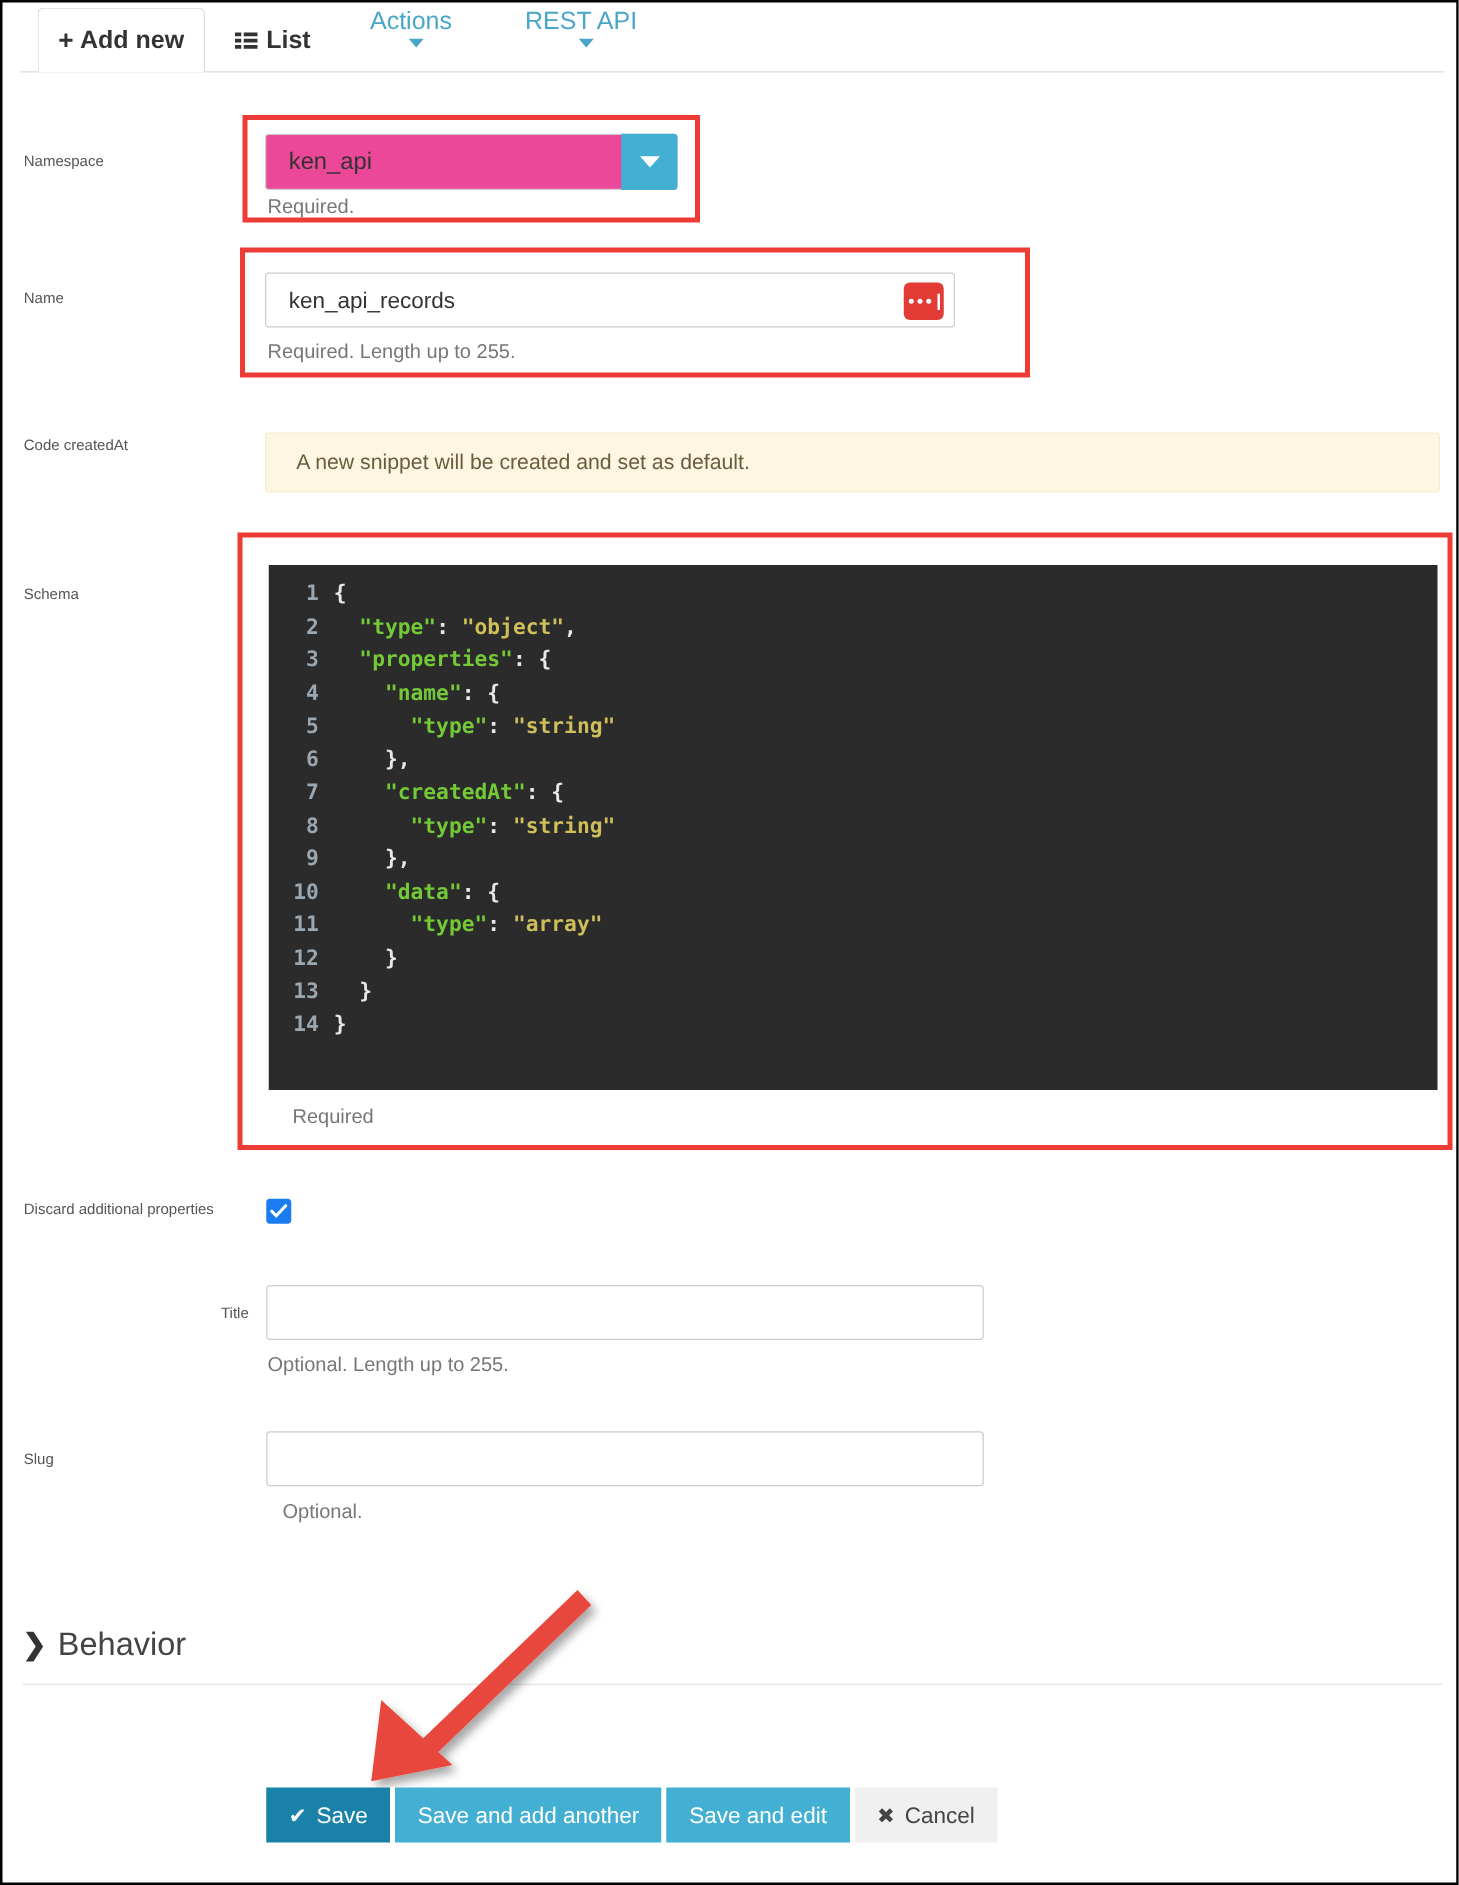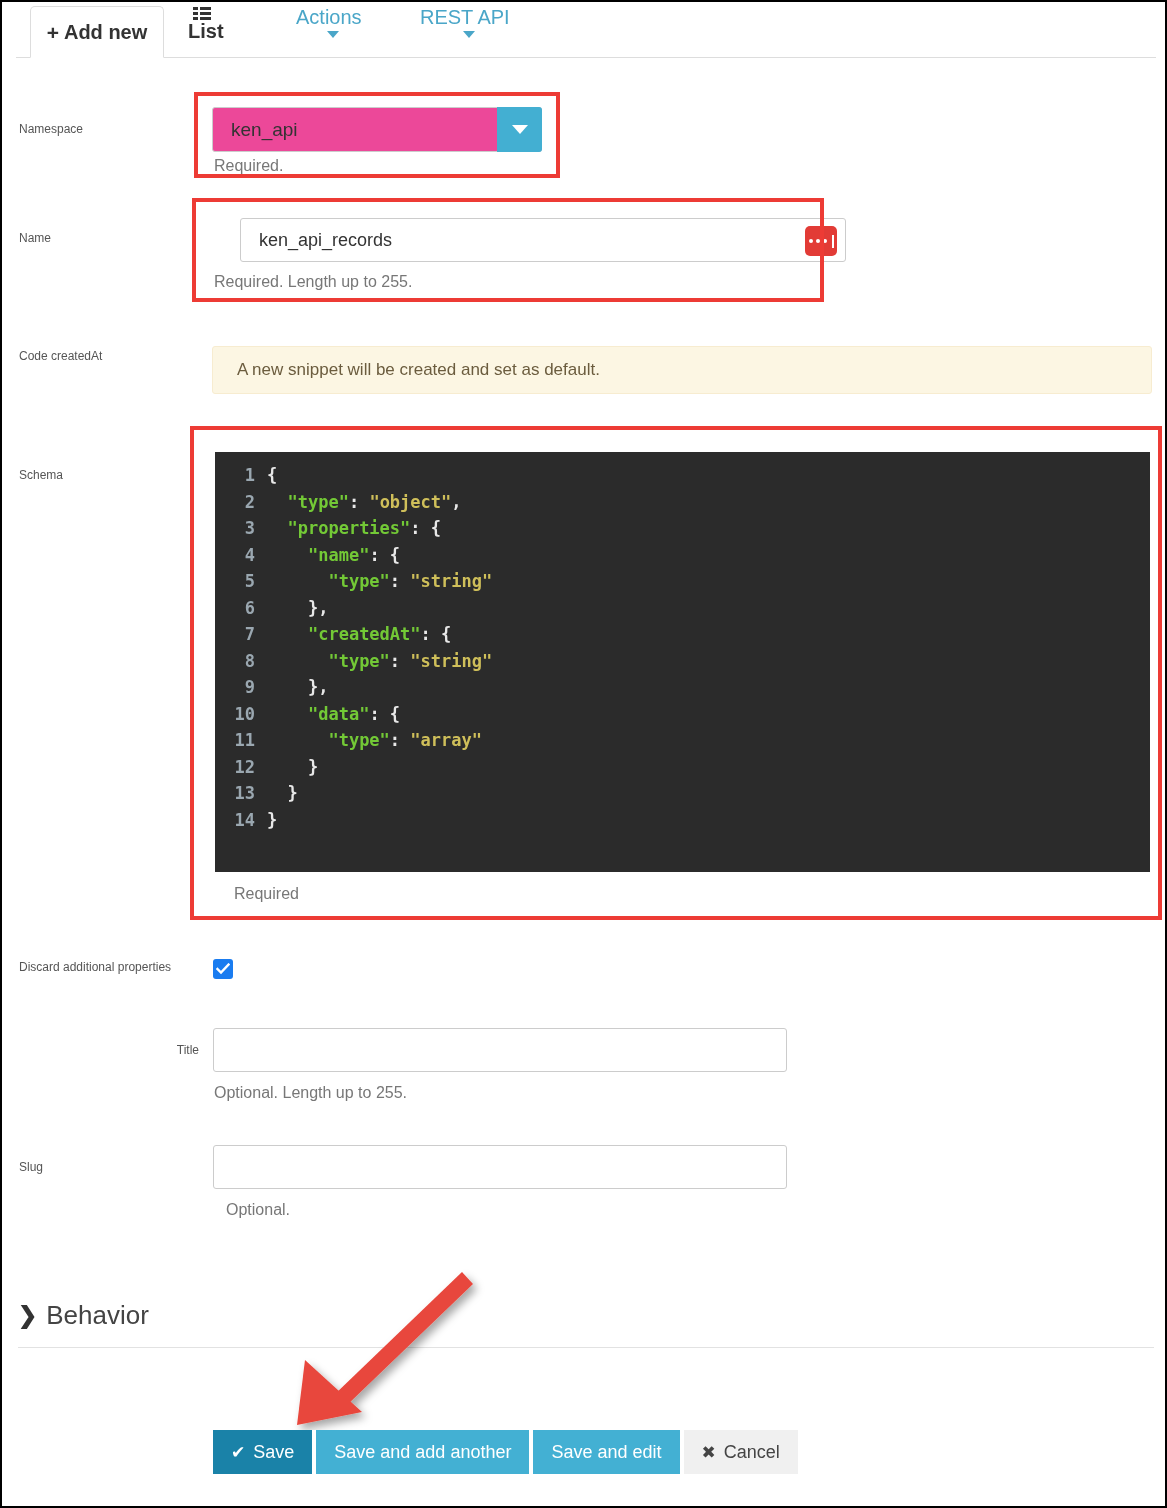--- a/index.html
+++ b/index.html
@@ -50,21 +50,20 @@
     color: #333333;
     font-weight: bold;
     left: 14px;
     width: 134px;
     justify-content: center;
   }
   .tab.plain {
     color: #333333;
     font-weight: bold;
     left: 158px;
-    flex-direction: column;
   }
   .tab.link {
     color: #4aa6c8;
     font-weight: normal;
     flex-direction: column;
   }
   .tab .plus {
     font-weight: bold;
     font-size: 21px;
     margin-right: 5px;
@@ -164,21 +163,21 @@
   #ns-arrow .tri {
     width: 0; height: 0;
     border-left: 8px solid transparent;
     border-right: 8px solid transparent;
     border-top: 9px solid #ffffff;
   }
 
   
   #name-field {
     left: 210px; top: 216px;
-    width: 606px; height: 44px; margin-left: 28px;
+    width: 552px; height: 44px;
   }
   .dots-btn {
     position: absolute;
     right: 8px; top: 7px;
     width: 32px; height: 30px;
     background: #e23b36;
     border-radius: 5px;
     display: flex;
     align-items: center;
     justify-content: center;

